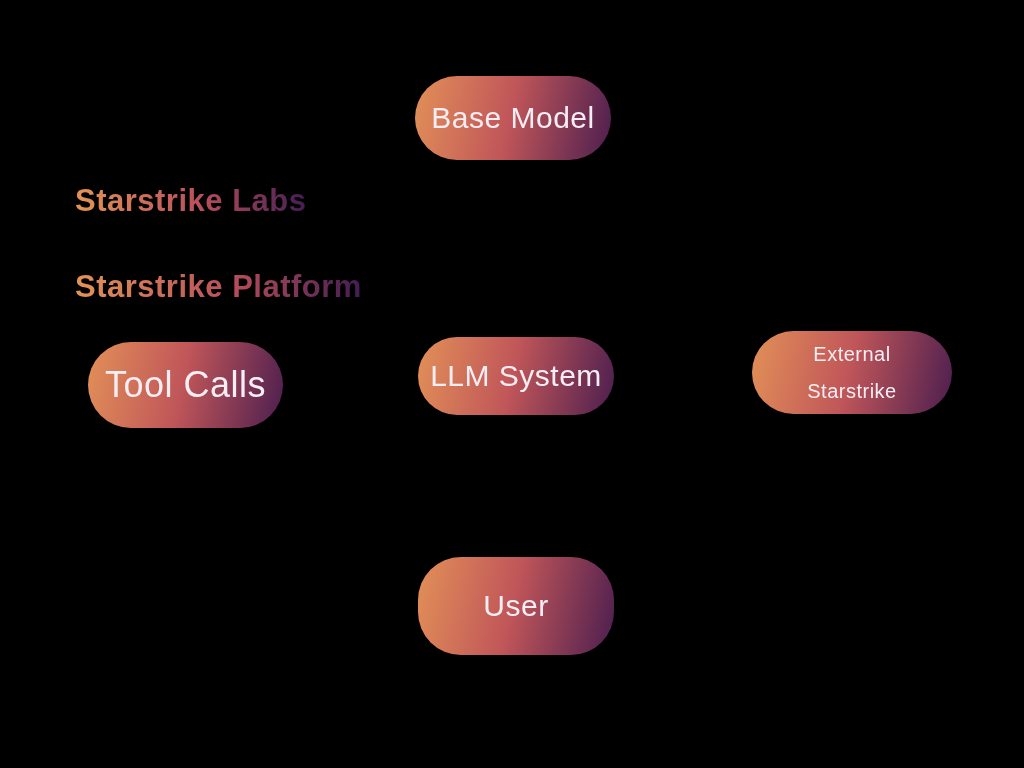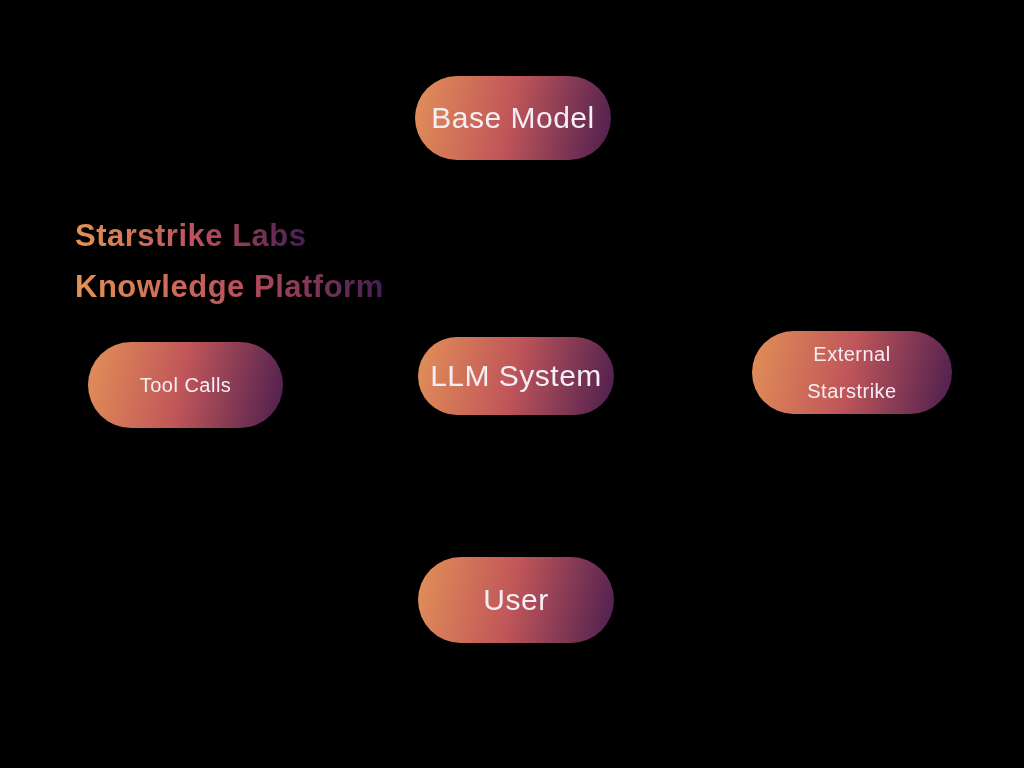--- a/index.html
+++ b/index.html
@@ -36,55 +36,55 @@
     color: var(--node-text);
     background: linear-gradient(102deg,
       var(--node-grad-start) 0%,
       var(--node-grad-mid) 48%,
       var(--node-grad-end) 100%);
     font-weight: 300;
     letter-spacing: 0.5px;
   }
   .node span { display: block; }
   #node-base-model        { left: 415px; top: 76px;  width: 196px; height: 84px; border-radius: 42px; font-size: 30px; }
-  #node-tool-calls        { left: 88px;  top: 342px; width: 195px; height: 86px; border-radius: 43px; font-size: 20px; }
+  #node-tool-calls        { left: 88px;  top: 342px; width: 195px; height: 86px; border-radius: 43px; font-size: 36px; }
   #node-llm-system        { left: 418px; top: 337px; width: 196px; height: 78px; border-radius: 44px; font-size: 30px; }
   #node-external-knowledge{ left: 752px; top: 331px; width: 200px; height: 83px; border-radius: 48px; font-size: 20px; line-height: 37px; }
-  #node-user              { left: 418px; top: 557px; width: 196px; height: 86px; border-radius: 43px; font-size: 30px; }
+  #node-user              { left: 418px; top: 557px; width: 196px; height: 98px; border-radius: 43px; font-size: 30px; }
 
   .heading {
     position: absolute;
     font-size: 31px;
     font-weight: 700;
     letter-spacing: 0.5px;
     white-space: nowrap;
     background-image: linear-gradient(90deg,
       var(--heading-grad-start) 0%,
       var(--heading-grad-mid) 55%,
       var(--heading-grad-end) 100%);
     -webkit-background-clip: text;
     background-clip: text;
     color: transparent;
     -webkit-text-fill-color: transparent;
   }
-  #heading-labs     { left: 75px; top: 183px; margin-top: 35px; }
+  #heading-labs     { left: 75px; top: 183px; }
   #heading-platform { left: 75px; top: 269px; }
 </style>
 </head>
 <body>
 
 <div class="canvas">
 
   <div class="node" id="node-base-model">
     <span>Base Model</span>
   </div>
 
   <div class="heading" id="heading-labs">Starstrike Labs</div>
 
-  <div class="heading" id="heading-platform">Knowledge Platform</div>
+  <div class="heading" id="heading-platform">Starstrike Platform</div>
 
   <div class="node" id="node-tool-calls">
     <span>Tool Calls</span>
   </div>
 
   <div class="node" id="node-llm-system">
     <span>LLM System</span>
   </div>
 
   <div class="node" id="node-external-knowledge">

